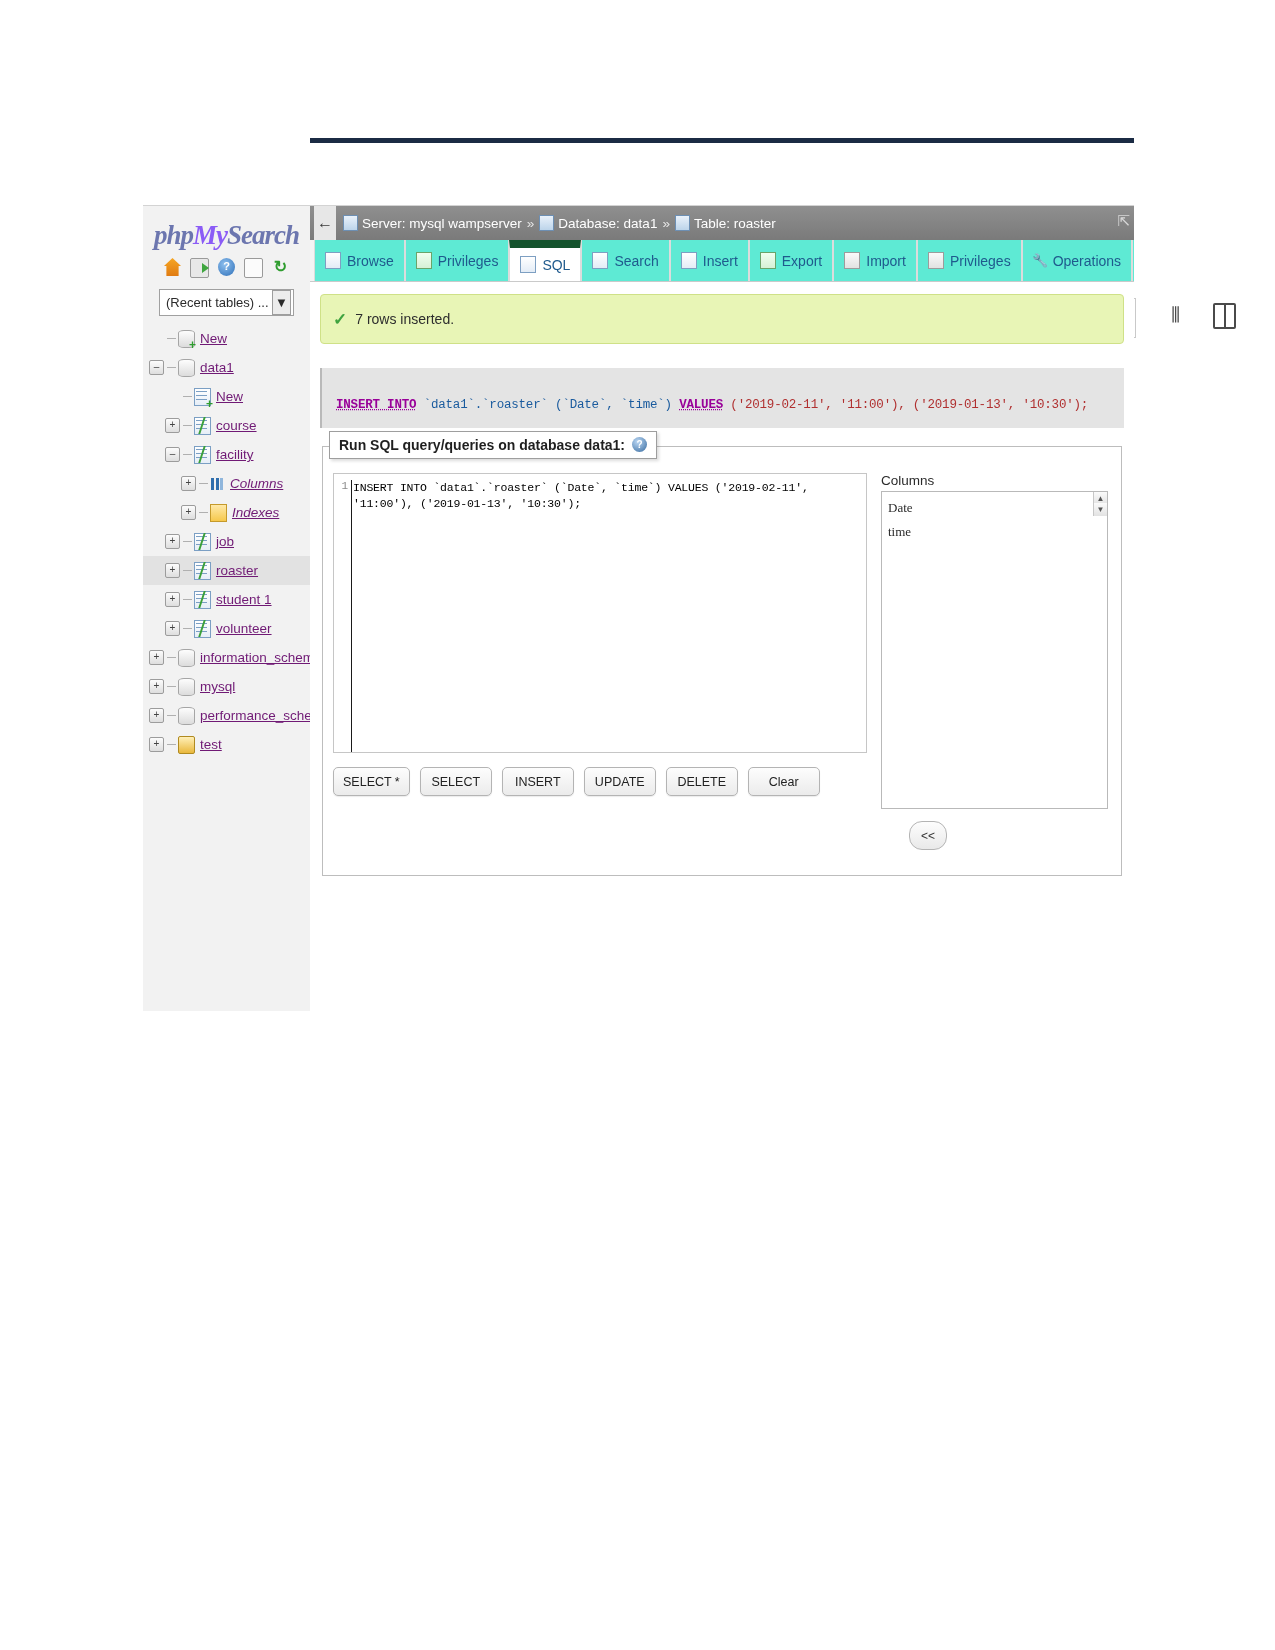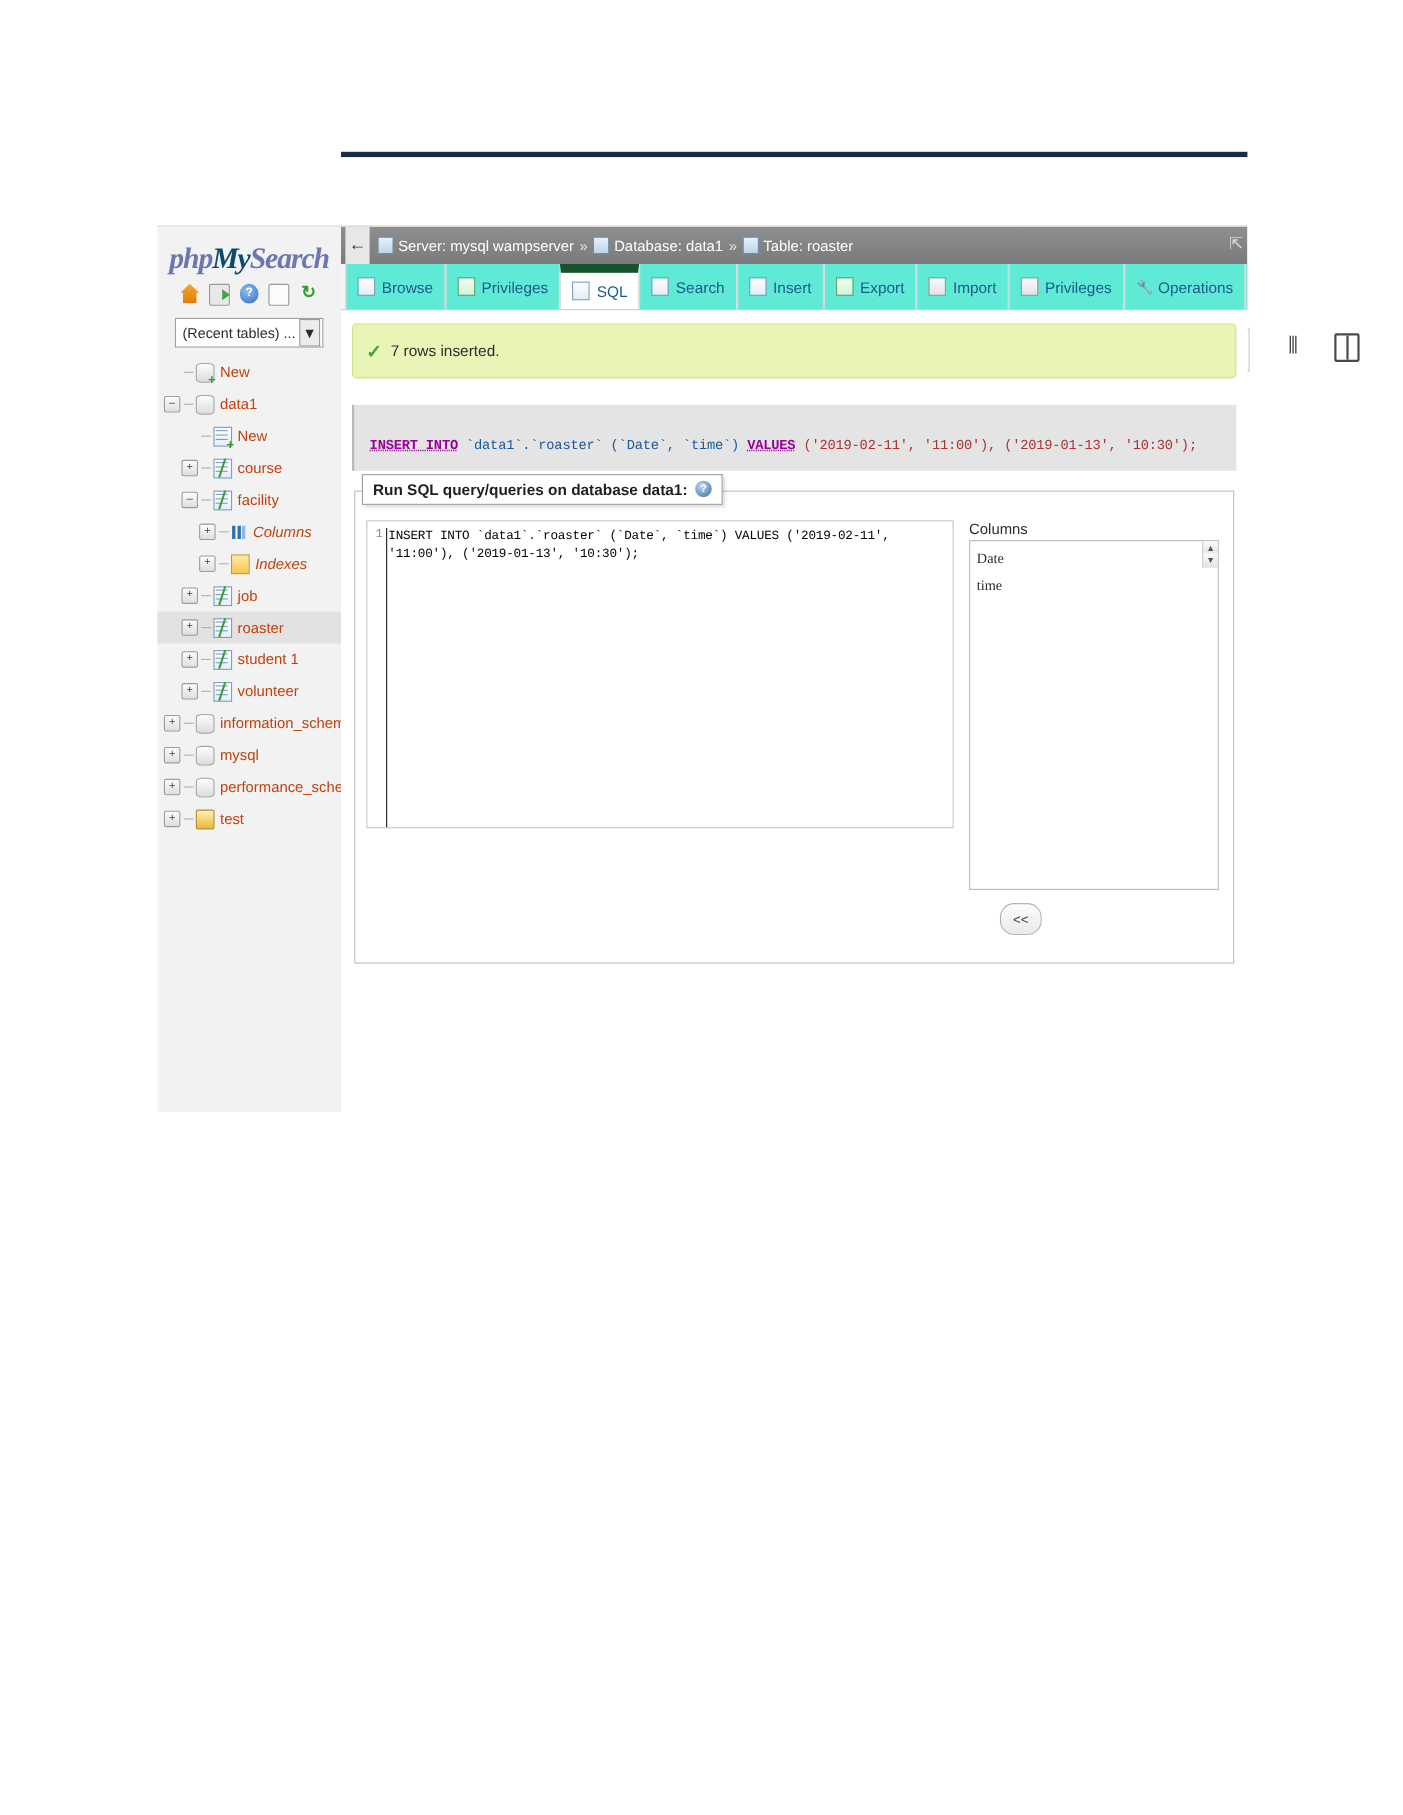--- a/index.html
+++ b/index.html
@@ -27,21 +27,21 @@
   .sidebaricon{position:absolute;left:1070px;top:160px;width:19px;height:22px;border:2px solid #4a4a4a;border-radius:2px;}
   .sidebaricon:after{content:"";position:absolute;right:2px;top:0;width:6px;height:100%;border-left:2px solid #4a4a4a;}
 
   
   .page{position:absolute;left:143px;top:205px;width:991px;height:805px;background:#fff;border-top:1px solid #d3d3d3;overflow:hidden;}
 
   
   .leftnav{position:absolute;left:0;top:0;width:167px;height:805px;background:#f2f2f2;border-right:1px solid #cfcfcf;}
   .pma-logo{margin:14px 0 0 0;text-align:center;font-family:"Liberation Serif",serif;font-size:27px;font-weight:700;letter-spacing:-1px;}
   .pma-logo .php{color:#6c76af;font-style:italic;}
-  .pma-logo .my{color:#0c4a6e;font-style:italic;}
+  .pma-logo .my{color:#8b5cf6;font-style:italic;}
   .pma-logo .admin{color:#6c76af;font-style:italic;}
   .navicons{display:flex;justify-content:center;gap:9px;margin-top:7px;}
   .ni{width:17px;height:18px;border-radius:2px;position:relative;}
   .ni.home{background:linear-gradient(#f6a623,#e07b12);clip-path:polygon(50% 0,100% 45%,86% 45%,86% 100%,14% 100%,14% 45%,0 45%);}
   .ni.exit{background:#e8e8e8;border:1px solid #9a9a9a;}
   .ni.exit:after{content:"";position:absolute;right:-1px;top:4px;border-left:7px solid #3fa63f;border-top:5px solid transparent;border-bottom:5px solid transparent;}
   .ni.help{background:radial-gradient(circle at 40% 35%,#8fc0ef,#2d6fb8);border-radius:50%;color:#fff;font-size:11px;text-align:center;line-height:17px;font-weight:700;}
   .ni.doc{background:#fbfbfb;border:1px solid #9a9a9a;}
   .ni.refresh{background:none;color:#2f9d2f;font-size:16px;line-height:17px;text-align:center;font-weight:700;}
   .recentsel{margin:11px auto 0 auto;width:135px;height:27px;background:#fff;border:1px solid #a0a0a0;display:flex;align-items:center;justify-content:space-between;padding:0 2px 0 6px;box-sizing:border-box;}
@@ -58,21 +58,21 @@
   .ico.db{background:linear-gradient(#fdfdfd,#dcdcdc);border:1px solid #a5a5a5;border-radius:6px/3px;}
   .ico.dbnew:after{content:"+";position:absolute;right:-2px;bottom:-3px;color:#2f9d2f;font-size:12px;font-weight:700;line-height:10px;}
   .ico.tbl{background:linear-gradient(#ffffff,#e6eef7);border:1px solid #7b9fc4;}
   .ico.tbl:before{content:"";position:absolute;left:1px;top:2px;width:11px;height:1.5px;background:#7b9fc4;box-shadow:0 4px 0 #7b9fc4,0 8px 0 #7b9fc4;}
   .ico.tblnew:after{content:"+";position:absolute;right:-3px;bottom:-4px;color:#2f9d2f;font-size:12px;font-weight:700;line-height:10px;}
   .ico.tblgreen:after{content:"";position:absolute;left:6px;top:-1px;width:2px;height:17px;background:#3aa03a;transform:skewX(-18deg);}
   .ico.col{background:none;}
   .ico.col:before{content:"";position:absolute;left:1px;top:2px;width:3px;height:12px;background:#2f6ead;box-shadow:5px 0 0 #2f6ead,9px 0 0 #8fb6dc;}
   .ico.idx{background:linear-gradient(#ffe9a8,#f6c84c);border:1px solid #c59a2c;}
   .ico.test{background:linear-gradient(#fff0b8,#e9b83c);border:1px solid #b08a20;border-radius:2px;}
-  .tlabel{color:#c2410c;}
+  .tlabel{color:#701a75;text-decoration:underline;}
   .tlabel.it{font-style:italic;}
   .indent1{padding-left:6px;}
   .indent2{padding-left:22px;}
   .indent3{padding-left:38px;}
 
   
   .content{position:absolute;left:167px;top:0;right:0;height:805px;background:#fff;}
   .breadcrumb{height:34px;background:linear-gradient(#8f8f8f,#7a7a7a);display:flex;align-items:center;color:#fff;font-size:13.5px;padding-left:4px;position:relative;}
   .bcback{width:22px;height:34px;background:#e7e7e7;color:#3a3a3a;font-size:16px;display:flex;align-items:center;justify-content:center;margin-right:7px;}
   .bcico{width:13px;height:14px;margin-right:4px;display:inline-block;background:linear-gradient(#e9f1fa,#bcd4ea);border:1px solid #6d8fb3;}
@@ -343,20 +343,28 @@
           <span>Run SQL query/queries on database data1:</span>
           <span class="hlp">?</span>
         </div>
 
         <div class="formrow">
           <div class="editorwrap">
             <div class="editor">
               <div class="gutter">1</div>
               <div class="edtext">INSERT INTO `data1`.`roaster` (`Date`, `time`) VALUES ('2019-02-11', '11:00'), ('2019-01-13', '10:30');</div>
             </div>
+            <div class="btnrow" id="btnrow">
+                <div class="qbtn">SELECT *</div>
+                <div class="qbtn">SELECT</div>
+                <div class="qbtn">INSERT</div>
+                <div class="qbtn">UPDATE</div>
+                <div class="qbtn">DELETE</div>
+                <div class="qbtn">Clear</div>
+              </div>
           </div>
 
           <div class="colpanel">
             <div class="coltitle">Columns</div>
             <div class="collist">
               <div id="collist-items">
                   <div>Date</div>
                   <div>time</div>
                 </div>
               <div class="scrollbar">

